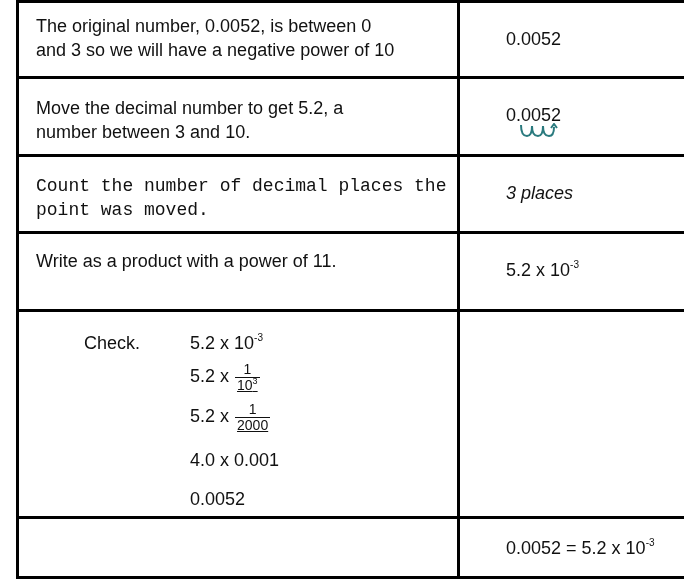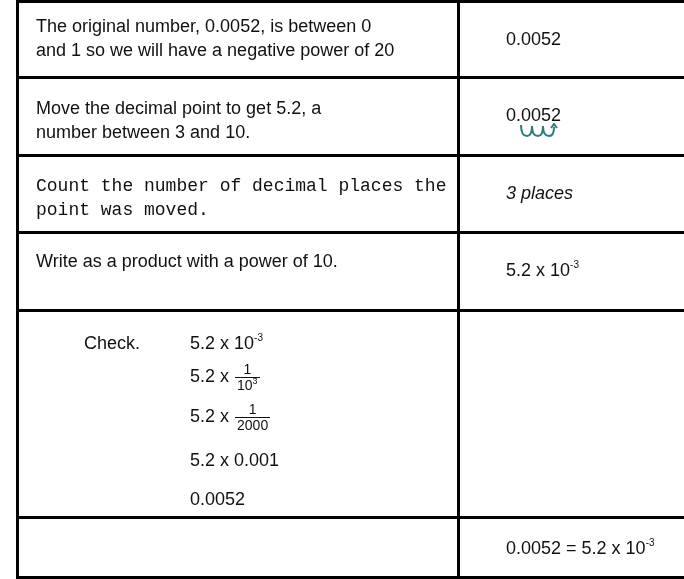--- a/index.html
+++ b/index.html
@@ -7,21 +7,21 @@
            font-family: "Liberation Sans", sans-serif; color: #111; }
     .tbl { position: absolute; left: 16px; top: 0; width: 684px; height: 579px; }
     .hline { position: absolute; left: 0; width: 684px; height: 3px; background: #000; }
     .vline { position: absolute; top: 0; width: 3px; height: 579px; background: #000; }
     .cell { position: absolute; font-size: 18px; line-height: 24px; }
     .lt { left: 20px; width: 420px; }
     .rt { left: 490px; width: 190px; }
     sup { font-size: 10px; vertical-align: 8px; line-height: 0; }
     .frac { display: inline-block; vertical-align: middle; text-align: center; font-size: 14px; line-height: 15px; margin-left: 6px; }
     .frac .num { display: block; border-bottom: 1.5px solid #111; padding: 0 2px; }
-    .frac .den { display: block; padding: 0 2px; }
+    .frac .den { display: block; padding: 0 2px; text-decoration: underline; }
     .frac sup { font-size: 9px; vertical-align: 6px; }
     .check-line { position: absolute; left: 174px; font-size: 18px; line-height: 24px; white-space: nowrap; }
     .arrows { position: absolute; left: 503px; top: 123px; }
   </style>
 </head>
 <body>
 
 <div class="tbl">
 
   <div class="hline" style="top:0px;"></div>
@@ -30,46 +30,46 @@
   <div class="hline" style="top:231px;"></div>
   <div class="hline" style="top:309px;"></div>
   <div class="hline" style="top:516px;"></div>
   <div class="hline" style="top:576px;"></div>
   <div class="vline" style="left:0px;"></div>
   <div class="vline" style="left:441px;"></div>
   <div class="vline" style="left:680px;"></div>
 
   <div class="cell lt" style="top:14px;">
     <div>The original number, 0.0052, is between 0</div>
-    <div>and 1 so we will have a negative power of 20</div>
+    <div>and 3 so we will have a negative power of 10</div>
   </div>
   <div class="cell rt" style="top:27px;">0.0052</div>
 
   <div class="cell lt" style="top:96px;">
-    <div>Move the decimal point to get 5.2, a</div>
+    <div>Move the decimal number to get 5.2, a</div>
     <div>number between 3 and 10.</div>
   </div>
   <div class="cell rt" style="top:103px;">0.0052</div>
   <svg class="arrows" width="40" height="16" viewBox="0 0 40 16">
     <path d="M2 2 Q2 13 8 13 Q13 13 13 3" fill="none" stroke="#2a7a7e" stroke-width="2"></path>
     <path d="M13 3 Q13 13 19 13 Q24 13 24 3" fill="none" stroke="#2a7a7e" stroke-width="2"></path>
     <path d="M24 3 Q24 13 30 13 Q35 13 35 4" fill="none" stroke="#2a7a7e" stroke-width="2"></path>
     <path d="M32 5 L35 1 L38 5" fill="none" stroke="#2a7a7e" stroke-width="2"></path>
   </svg>
 
   <div class="cell lt" style="top:174px;font-family:Liberation Mono, monospace;">
     <div>Count the number of decimal places the</div>
     <div>point was moved.</div>
   </div>
   <div class="cell rt" style="top:181px;font-style:italic;">3 places</div>
 
-  <div class="cell lt" style="top:249px;">Write as a product with a power of 10.</div>
+  <div class="cell lt" style="top:249px;">Write as a product with a power of 11.</div>
   <div class="cell rt" style="top:258px;"><span>5.2 x 10</span><sup>-3</sup></div>
 
   <div class="cell lt" style="top:331px;margin-left:48px;">Check.</div>
   <div class="check-line" style="top:331px;"><span>5.2 x 10</span><sup>-3</sup></div>
   <div class="check-line" style="top:362px;"><span>5.2 x</span><span class="frac"><span class="num">1</span><span class="den"><span>10</span><sup>3</sup></span></span></div>
   <div class="check-line" style="top:402px;"><span>5.2 x</span><span class="frac"><span class="num">1</span><span class="den">2000</span></span></div>
-  <div class="check-line" style="top:448px;">5.2 x 0.001</div>
+  <div class="check-line" style="top:448px;">4.0 x 0.001</div>
   <div class="check-line" style="top:487px;">0.0052</div>
 
   <div class="cell rt" style="top:536px;"><span>0.0052 = 5.2 x 10</span><sup>-3</sup></div>
 </div>
 
 </body></html>

